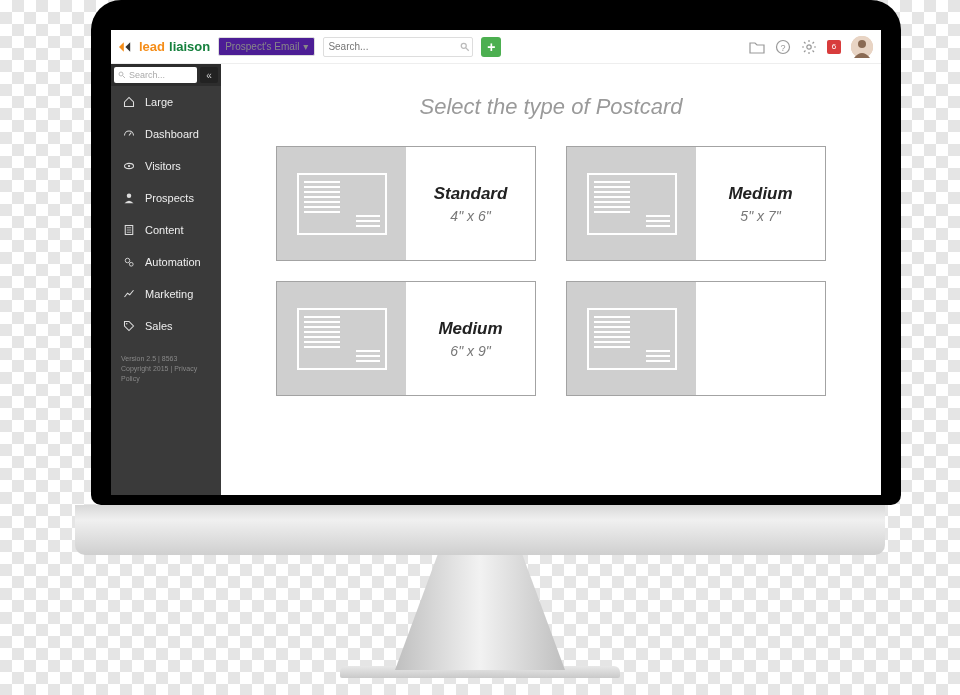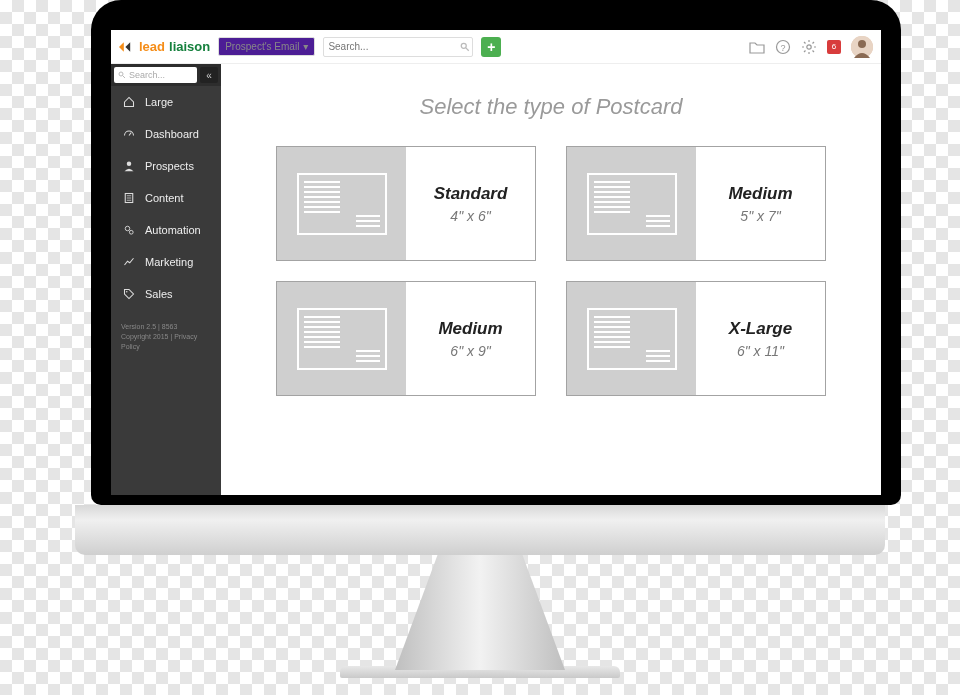--- a/index.html
+++ b/index.html
@@ -244,20 +244,29 @@
                 <svg viewBox="0 0 16 16" width="12" height="12">
                   <path d="M2 10 A6 6 0 0 1 14 10" fill="none" stroke="#ddd" stroke-width="1.4"></path>
                   <line x1="8" y1="10" x2="11" y2="6" stroke="#ddd" stroke-width="1.4"></line>
                 </svg>
               </span>
             <span>Dashboard</span>
           </div>
           <div class="side-item">
             <span class="icon">
                 <svg viewBox="0 0 16 16" width="12" height="12">
+                  <ellipse cx="8" cy="8" rx="6" ry="3.5" fill="none" stroke="#ddd" stroke-width="1.4"></ellipse>
+                  <circle cx="8" cy="8" r="1.5" fill="#ddd"></circle>
+                </svg>
+              </span>
+            <span>Visitors</span>
+          </div>
+          <div class="side-item">
+            <span class="icon">
+                <svg viewBox="0 0 16 16" width="12" height="12">
                   <circle cx="8" cy="5" r="3" fill="#ddd"></circle>
                   <path d="M2 15 q6 -7 12 0" fill="#ddd"></path>
                 </svg>
               </span>
             <span>Prospects</span>
           </div>
           <div class="side-item">
             <span class="icon">
                 <svg viewBox="0 0 16 16" width="12" height="12">
                   <rect x="3" y="2" width="10" height="12" fill="none" stroke="#ddd" stroke-width="1.4"></rect>
@@ -391,24 +400,20 @@
                       <div class="line"></div>
                       <div class="line"></div>
                       <div class="line"></div>
                     </div>
                   <div class="pg-right">
                       <div class="line"></div>
                       <div class="line"></div>
                       <div class="line"></div>
                     </div>
                 </div>
-              </div>
-              <div class="card-right">
-                <div class="card-name">X-Large</div>
-                <div class="card-dim">6" x 11"</div>
               </div>
             </div>
 
           </div>
         </div>
       </div>
 
     </div>
   </div>
   <div class="monitor-chin"></div>

